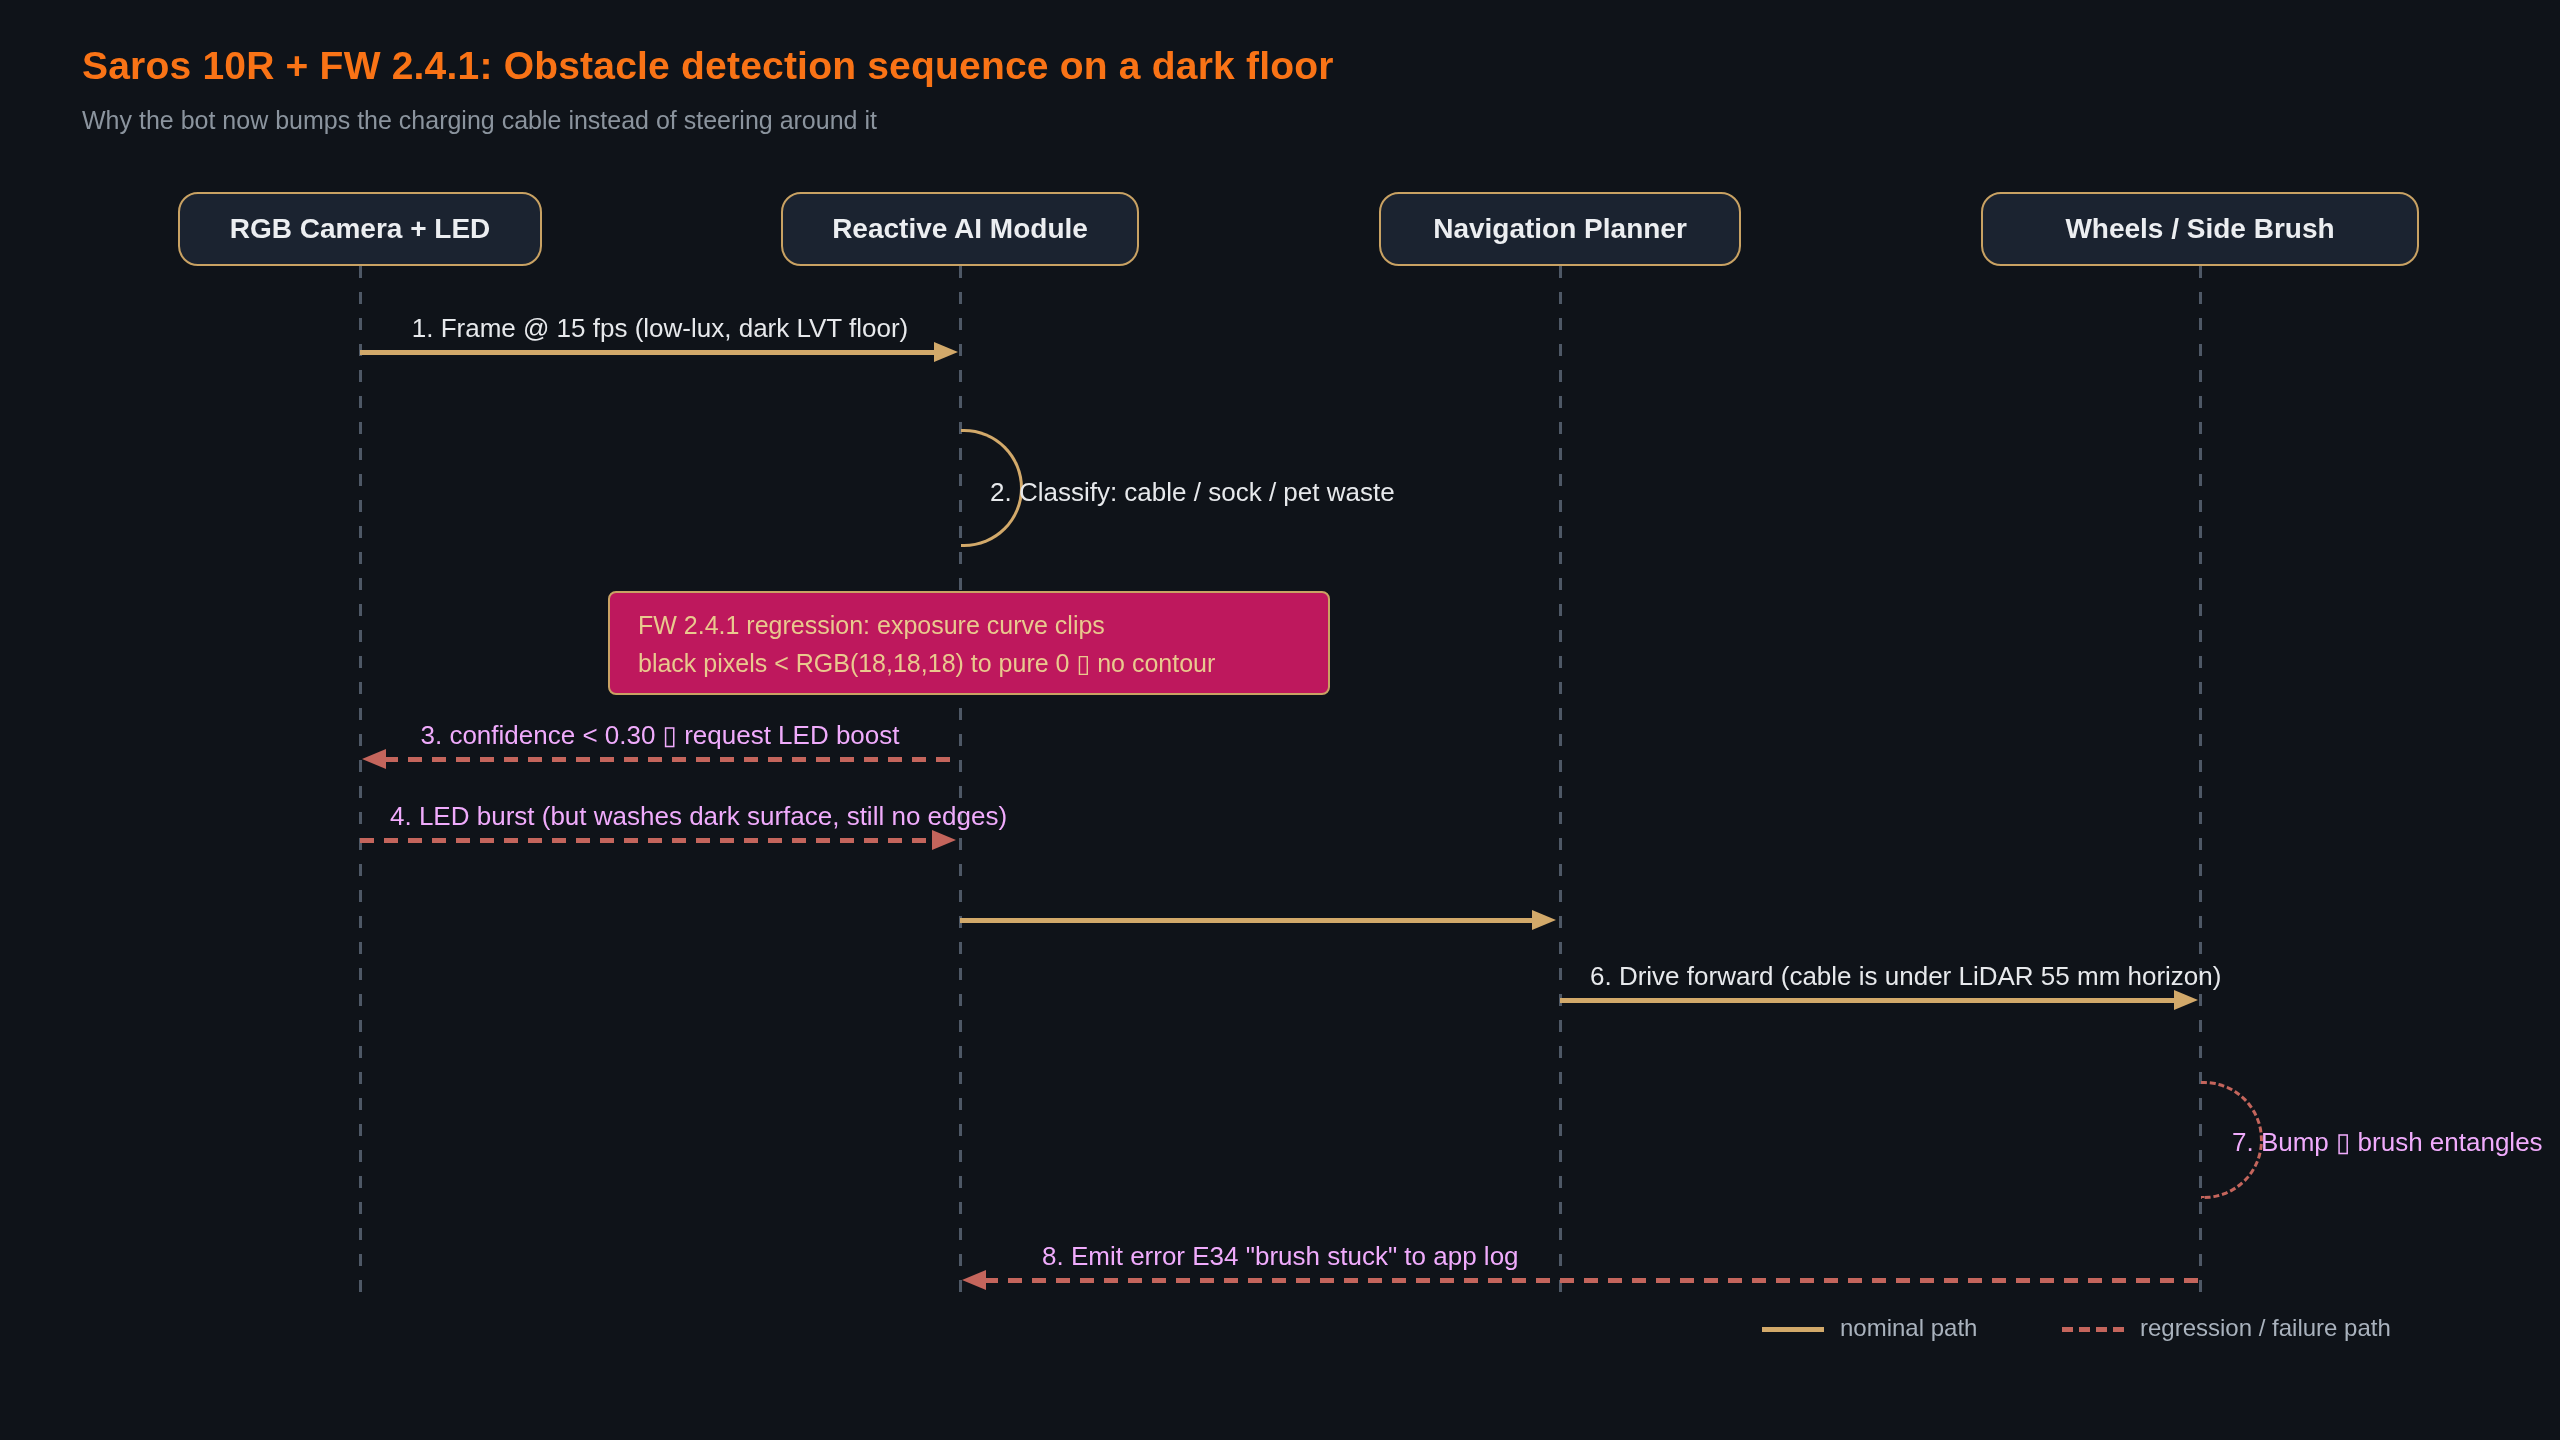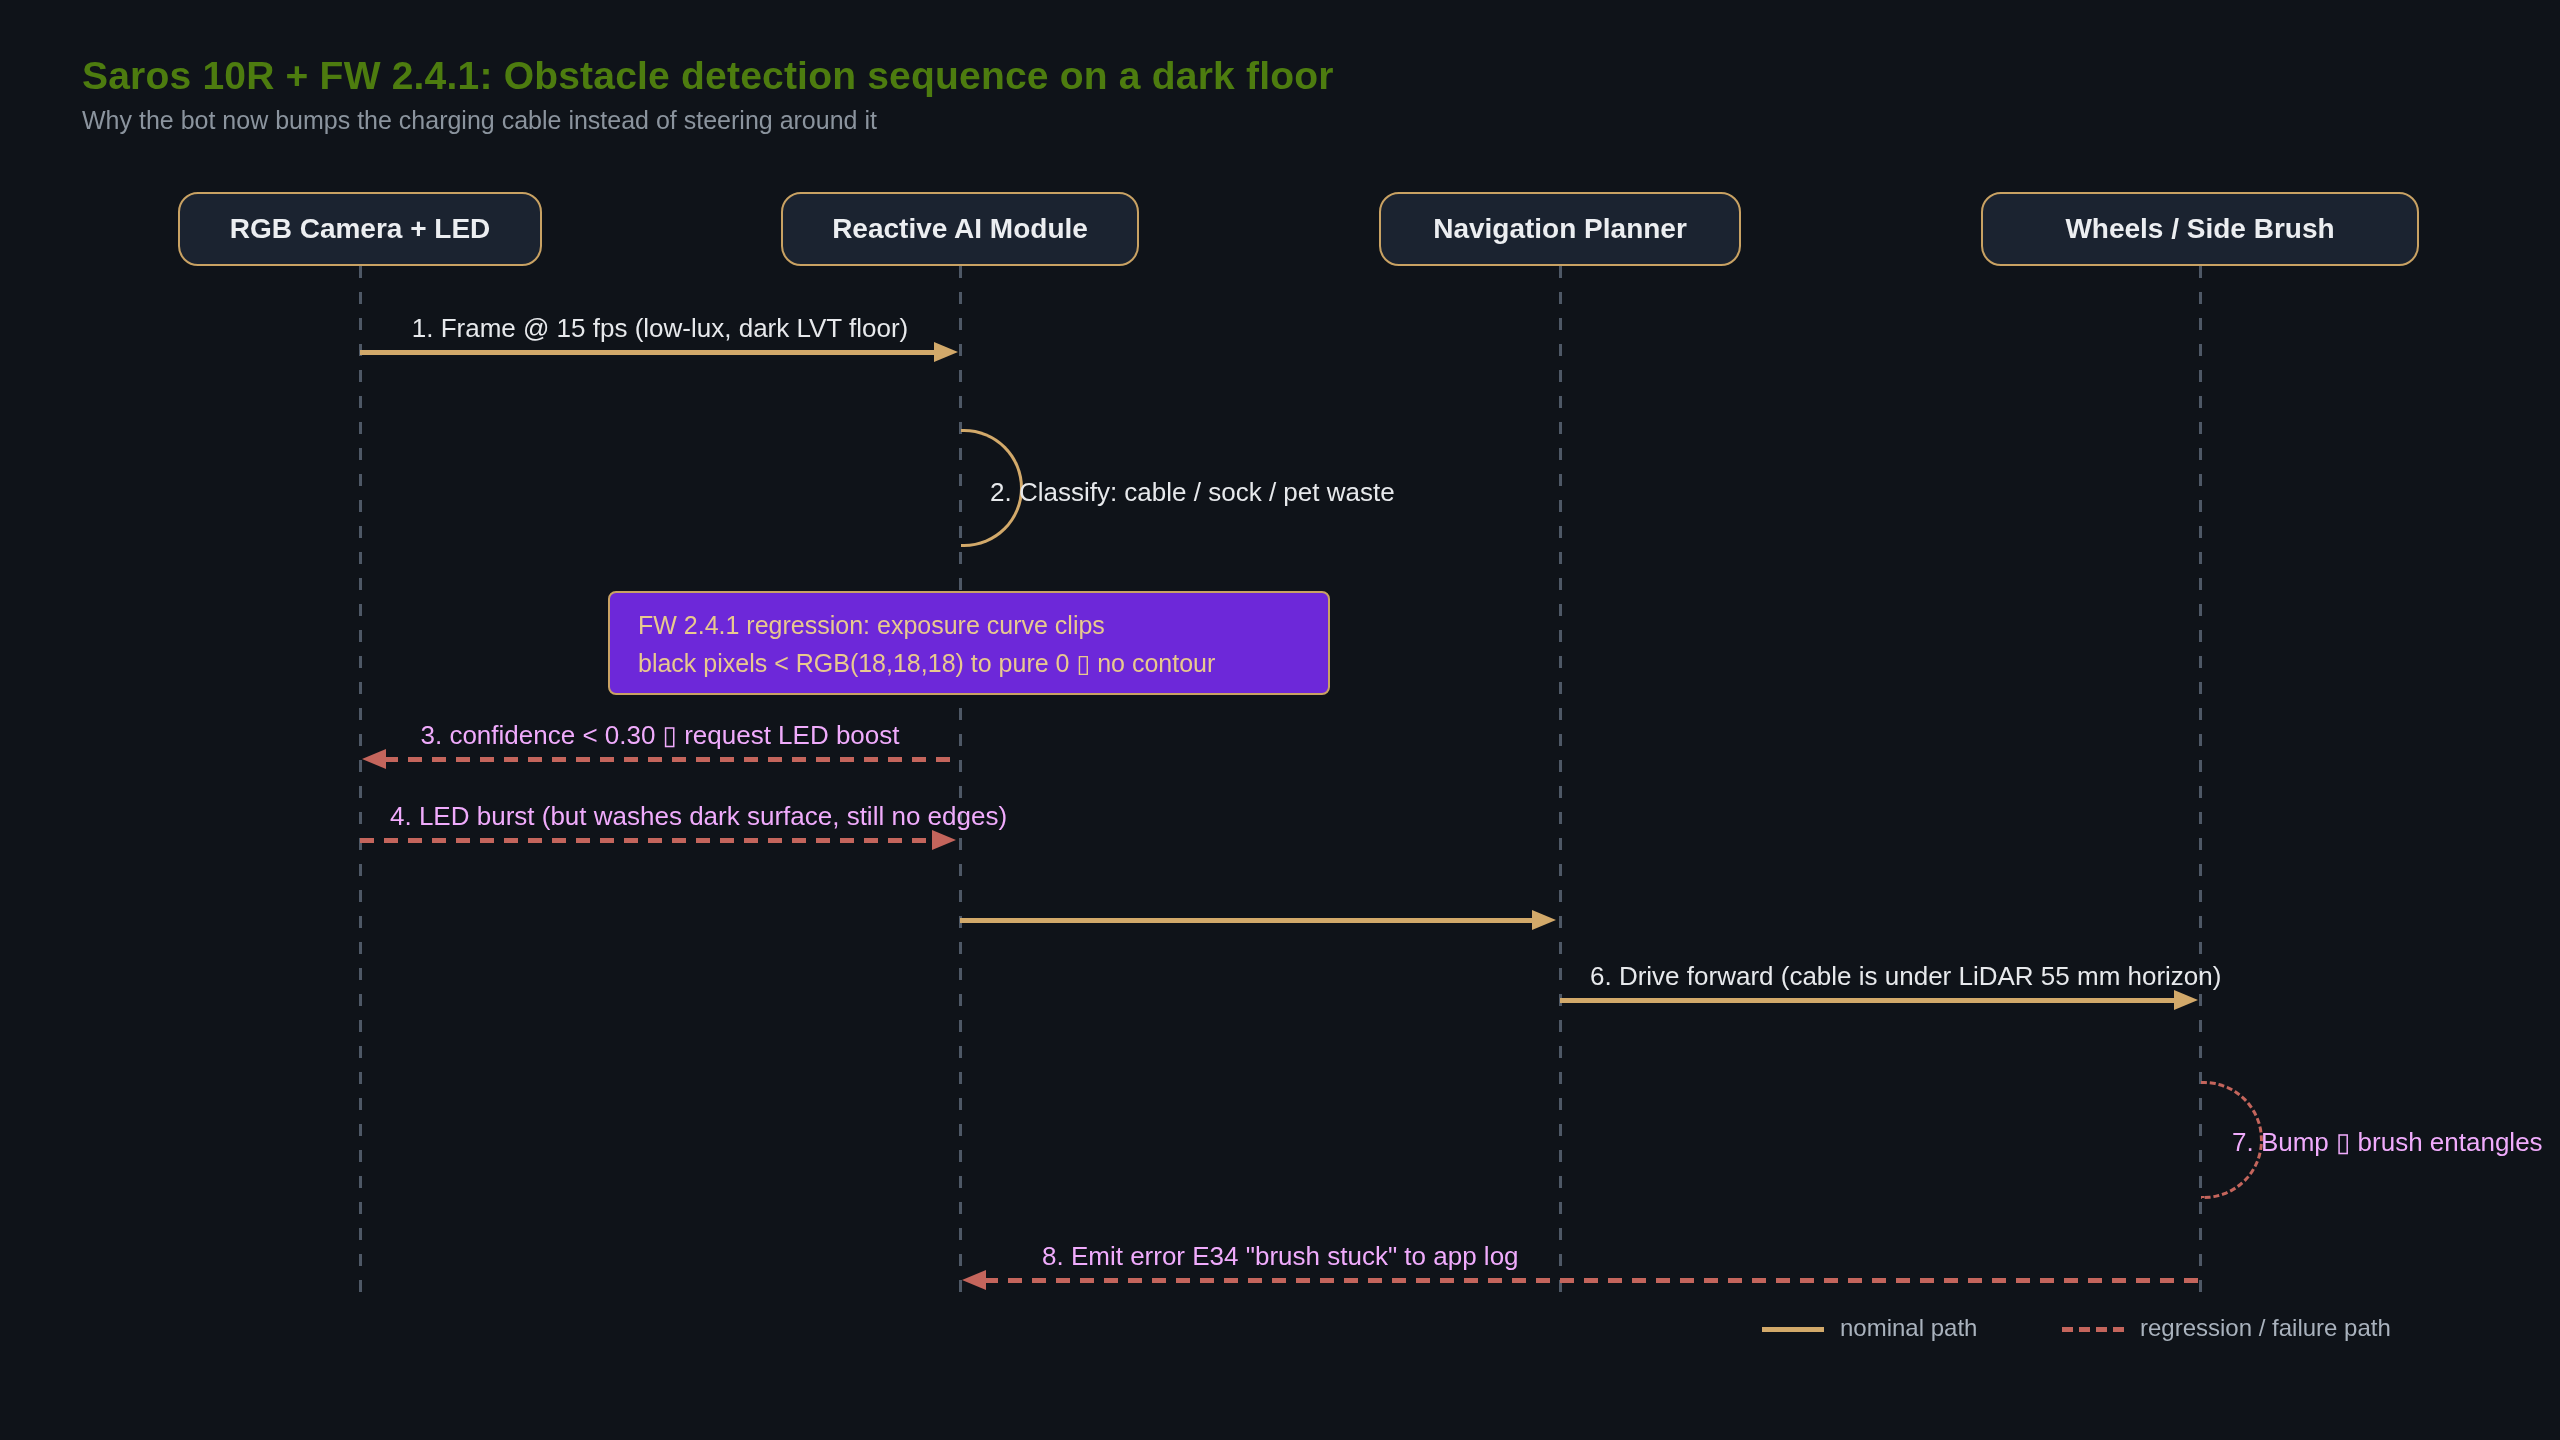--- a/index.html
+++ b/index.html
@@ -14,23 +14,22 @@
     background: #0f1319;
     overflow: hidden;
     font-family: "Liberation Sans", sans-serif;
   }
   .abs { position: absolute; }
 
   
   .title {
     left: 82px; top: 44px;
     font-size: 39px; font-weight: bold;
-    color: #4d7c0f; letter-spacing: 0.2px;
+    color: #f97316; letter-spacing: 0.2px;
     white-space: nowrap;
-    margin-top: 10px;
   }
   .subtitle {
     left: 82px; top: 106px;
     font-size: 25px; color: #8b949e;
     white-space: nowrap;
   }
 
   
   .actor {
     top: 192px; height: 74px;
@@ -71,21 +70,21 @@
     box-sizing: border-box;
     border-radius: 0 62px 62px 0;
   }
   .loop-solid  { border: 3.5px solid #d2a96a; border-left: none; }
   .loop-dashed { border: 3.5px dashed #c4655c; border-left: none; }
 
   
   .note {
     left: 608px; top: 591px; width: 722px; height: 104px;
     box-sizing: border-box;
-    background: #6d28d9;
+    background: #be185d;
     border: 2.5px solid #c9a263;
     border-radius: 8px;
     padding: 13px 28px;
     color: #e9c98e;
     font-size: 25px; line-height: 38px;
     white-space: nowrap;
   }
 
   
   .legend-label {

